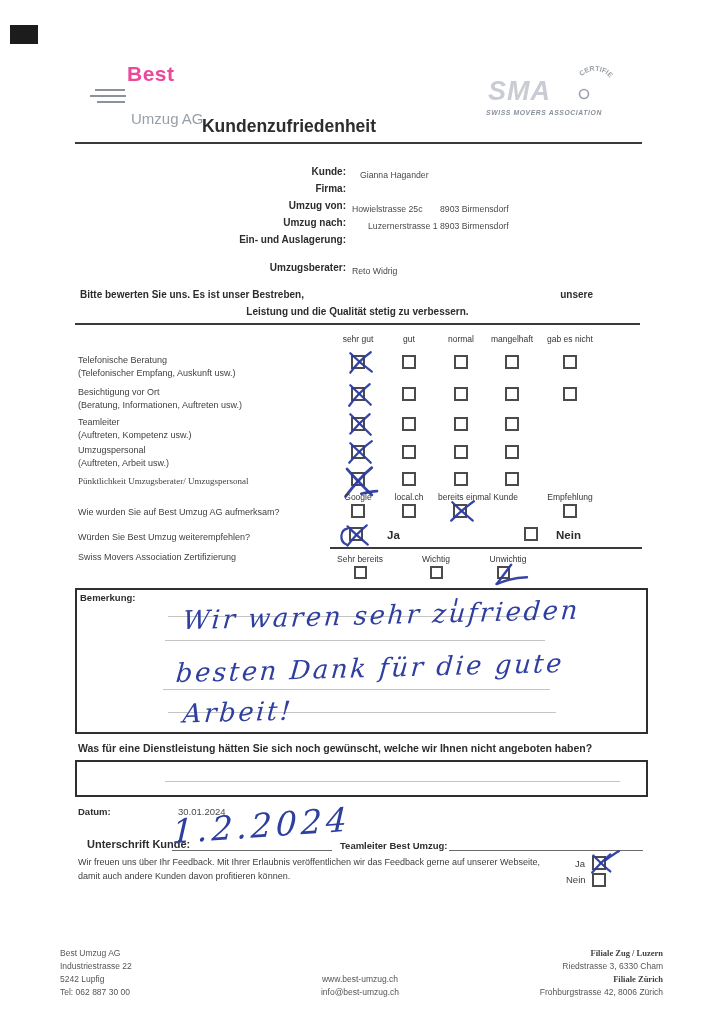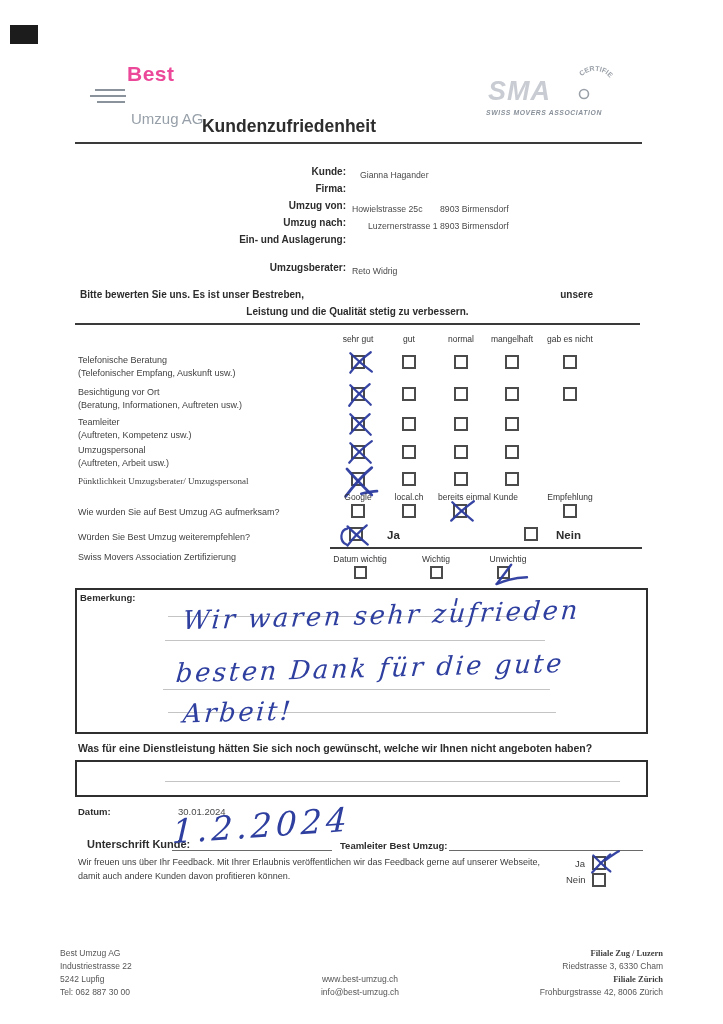--- a/index.html
+++ b/index.html
@@ -164,21 +164,21 @@
       <path d="M8 22 C13 15 20 8 26 3"></path>
         <path d="M8 4 C14 10 21 16 27 21"></path>
         <path d="M7 21 C0 18 1 7 8 6"></path>
     </svg>
   </span>
   <div class="abs b" style="left:387px;top:529px;font-size:11.5px;">Ja</div>
   <span class="cb" style="left:524px;top:527px;"></span>
   <div class="abs b" style="left:556px;top:529px;font-size:11.5px;">Nein</div>
   <div class="abs rule" style="left:330px;top:547px;width:312px;height:1.6px;"></div>
 
-  <div class="abs chead" style="left:320px;top:554px;width:80px;">Datum wichtig</div>
+  <div class="abs chead" style="left:320px;top:554px;width:80px;">Sehr bereits</div>
   <div class="abs chead" style="left:396px;top:554px;width:80px;">Wichtig</div>
   <div class="abs chead" style="left:468px;top:554px;width:80px;">Unwichtig</div>
 
   <div class="abs rlabel" style="left:78px;top:552px;">Swiss Movers Association Zertifizierung</div>
   <span class="cb sm" style="left:354px;top:566px;"></span>
   <span class="cb sm" style="left:430px;top:566px;"></span>
   <span class="cb sm" style="left:497px;top:566px;">
     <svg class="mk" style="left:-6px;top:-8px;width:34px;height:30px;" viewBox="0 0 30 26">
       <path d="M4 20 L16 4"></path>
         <path d="M3 21 C10 18 20 15 30 15"></path>

